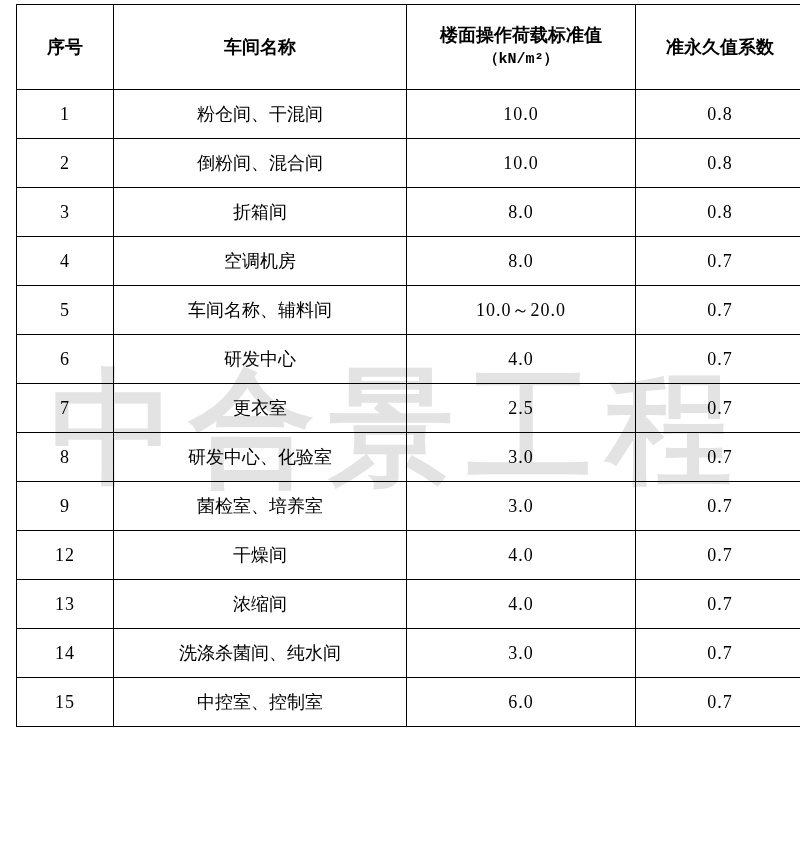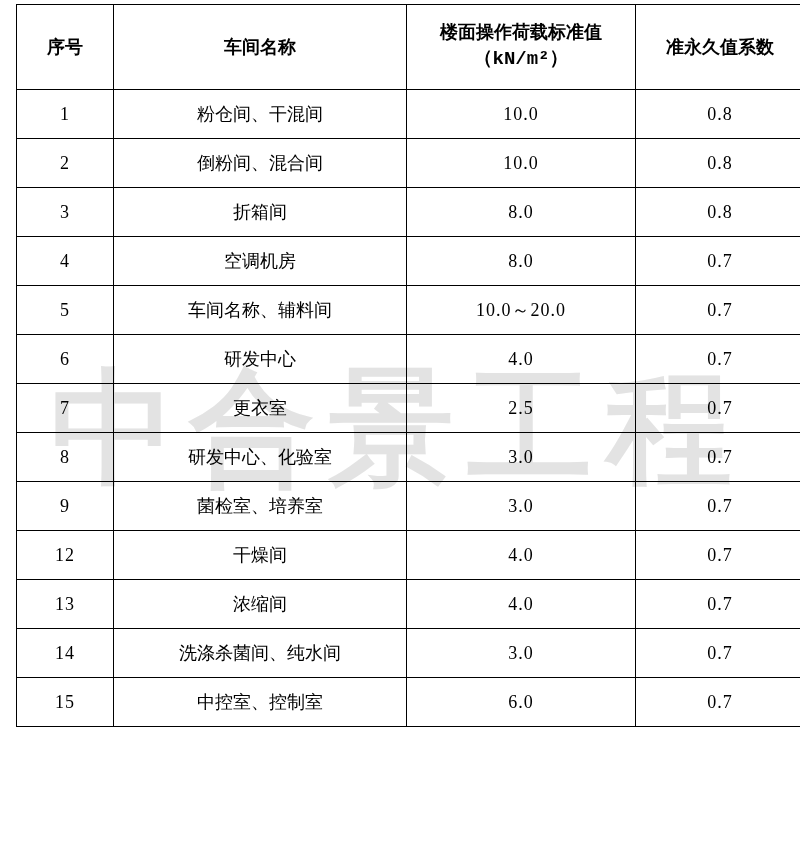--- a/index.html
+++ b/index.html
@@ -69,21 +69,21 @@
     font-size: 18px;
   }
 
   .col-no { width: 96px; }
   .col-name { width: 292px; }
   .col-load { width: 228px; font-family: Liberation Mono, monospace; }
   .col-coef { width: 168px; }
 
   .hdr-line-2 {
     display: block;
-    font-size: 19px;
+    font-size: 15px;
   }
 
   .num {
     font-family: "Liberation Serif", "DejaVu Serif", serif;
     letter-spacing: 1px;
   }
 </style>
 </head>
 <body>
 

